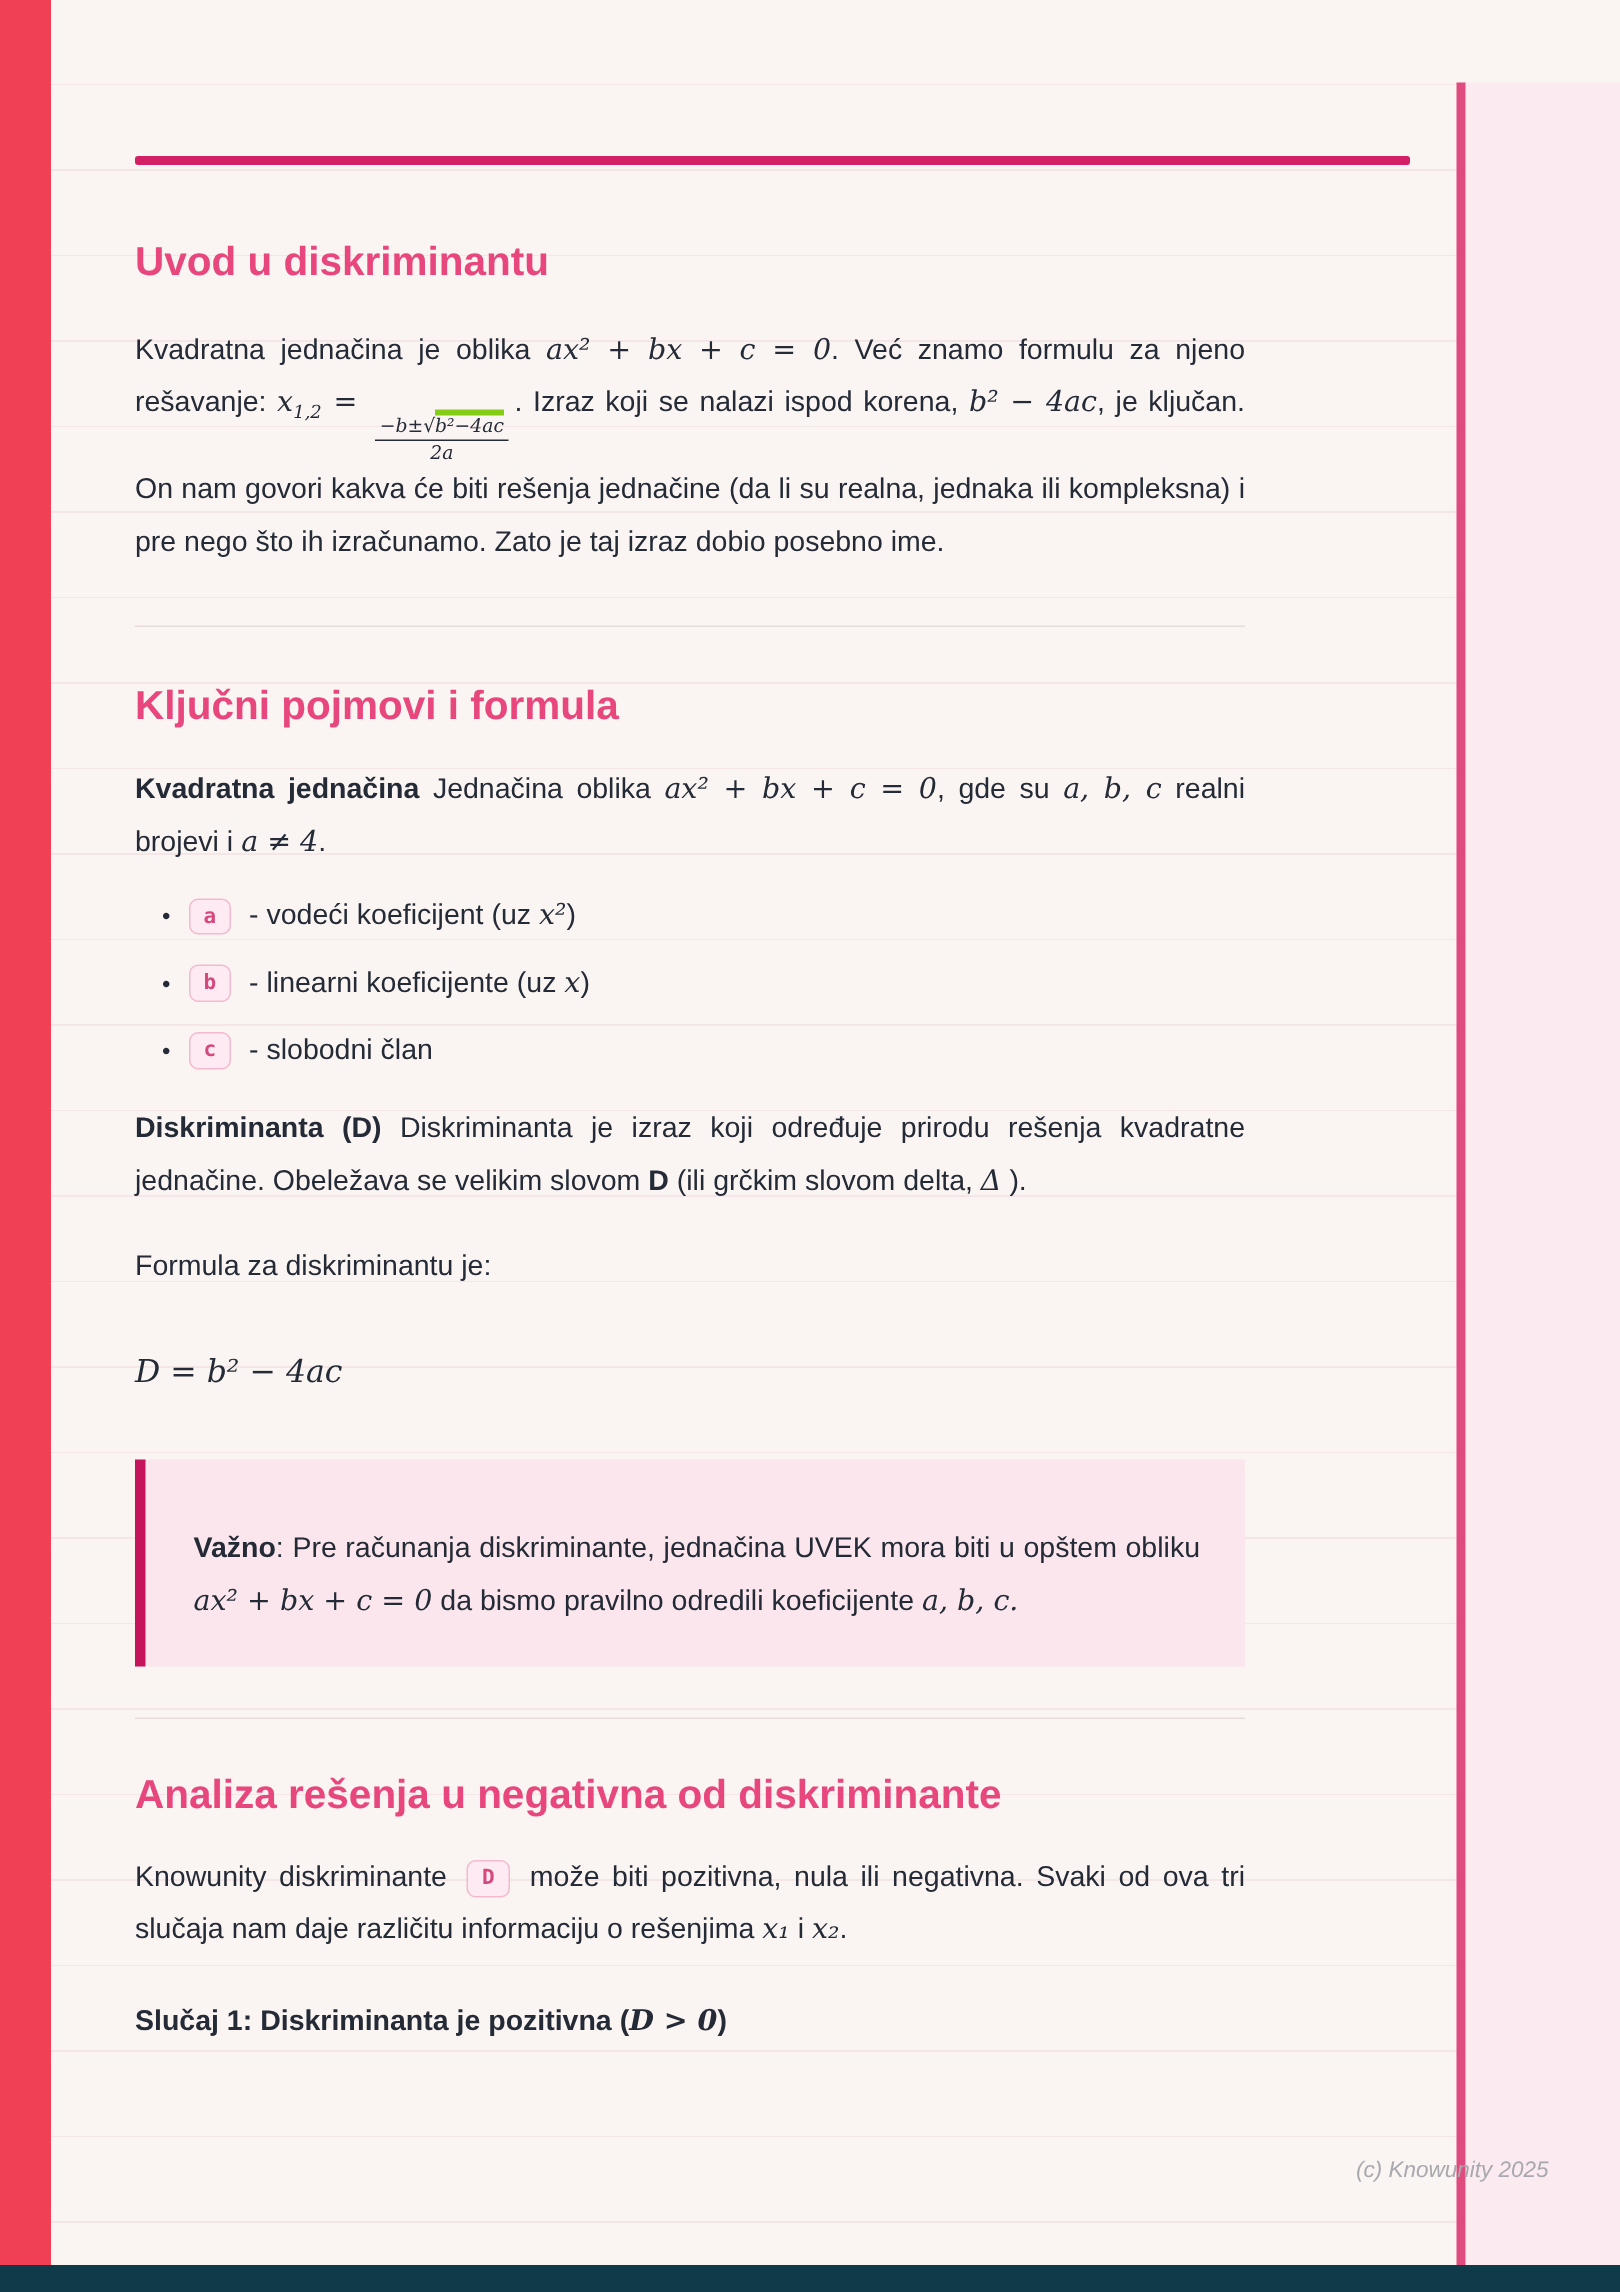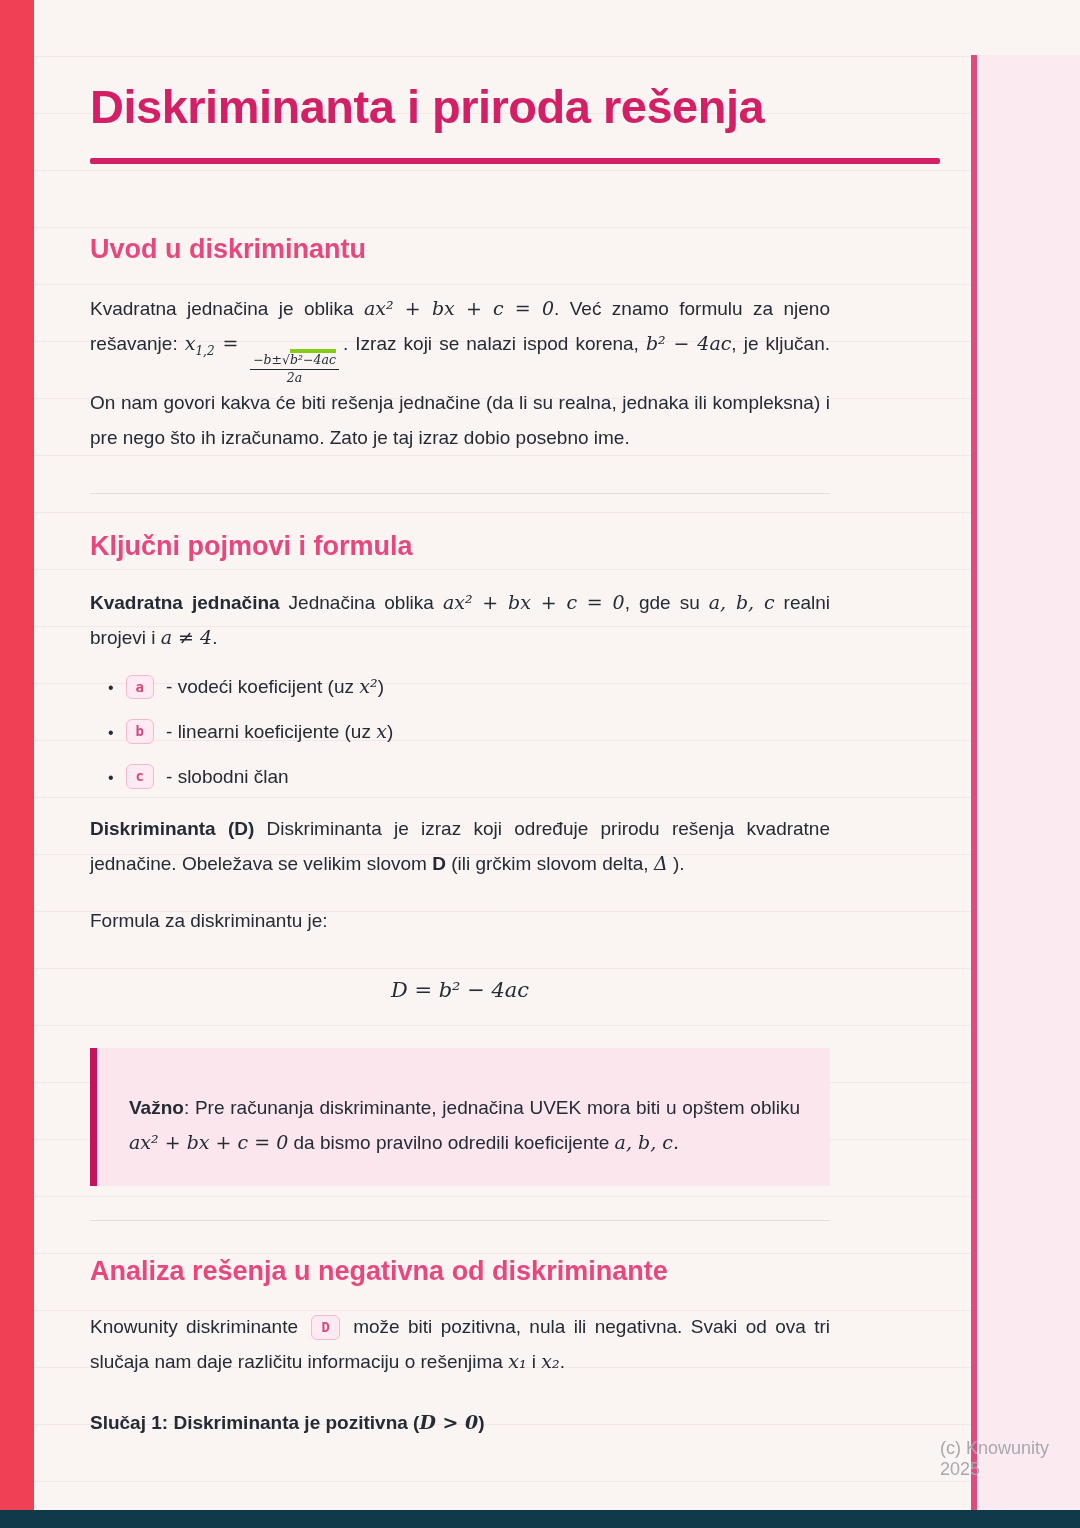--- a/index.html
+++ b/index.html
@@ -25,21 +25,21 @@
 
   .page{position:absolute;left:90px;top:80px;width:850px;z-index:2;}
 
   h1{
     margin:0;font-size:47px;line-height:1.15;font-weight:bold;
     letter-spacing:-0.5px;color:#d31f66;
   }
   .title-rule{margin-top:24px;height:6px;width:850px;background:#d31f66;border-radius:2px;}
 
   h2{margin:0;font-size:27px;line-height:1.2;font-weight:bold;color:#e8477e;}
-  .h2-uvod{margin-top:69px;}
+  .h2-uvod{margin-top:48px;}
   .h2-kljucni{margin-top:36px;}
   .h2-analiza{margin-top:34px;}
 
   .body{width:740px;font-size:19px;line-height:35px;text-align:justify;margin:26px 0 0 0;}
   .body.tight{margin-top:22px;}
   .lead{font-weight:bold;}
 
   .math{font-family:"DejaVu Serif", serif;font-style:italic;}
   .math sub{font-size:12px;}
 
@@ -61,52 +61,51 @@
   .bullet-dot::before{content:"•";font-size:16px;color:#242b36;}
   .chip{
     display:inline-block;background:#fdeaf2;border:1px solid #f4b9cf;border-radius:6px;
     padding:3px 9px;font-family:"DejaVu Sans Mono", monospace;font-size:14px;
     font-weight:bold;color:#d6497e;line-height:1.2;
   }
   .chip.inline{margin:0 5px;transform:translateY(-1px);}
 
   .formula-label{margin-top:22px;}
   .formula-display{
-    width:740px;margin-top:40px;text-align:center;
+    width:740px;margin-top:40px;
     font-size:21px;color:#242b36;
   }
 
   .callout{
     box-sizing:border-box;width:740px;margin-top:46px;
     background:#fae6ec;border-left:7px solid #c5145c;
     padding:42px 30px 26px 32px;
   }
   .callout .body{margin:0;width:auto;}
 
   .case-line{margin-top:26px;font-weight:bold;}
   .case-line .math{font-weight:bold;}
 
   .credit{
-    position:absolute;left:940px;top:1438px;z-index:5;
-    font-size:18px;color:#a8a8ae;
+    position:absolute;left:904px;top:1438px;z-index:5;
+    font-size:15px;color:#a8a8ae;font-style:italic;
   }
 </style>
 </head>
 <body>
 
 <div id="screen">
   <div class="rule-lines"></div>
   <div class="right-col"></div>
   <div class="left-stripe"></div>
   <div class="right-line"></div>
   <div class="bottom-bar"></div>
 
   <main class="page">
 
-    <h1>Diskriminanta i priroda rešenja</h1>
     <div class="title-rule"></div>
 
     <section>
       <h2 class="h2-uvod">Uvod u diskriminantu</h2>
       <p class="body"><span>Kvadratna jednačina je oblika </span><span class="math">ax² + bx + c = 0</span><span>. Već znamo formulu za njeno rešavanje: </span><span class="math"><span>x</span><sub>1,2</sub><span> = </span></span><span class="frac math">
             <span class="num">
               <span>−b±</span>
               <span class="sqrt-sign">√</span>
               <span class="sqrt-body">b²−4ac</span>
             </span>

